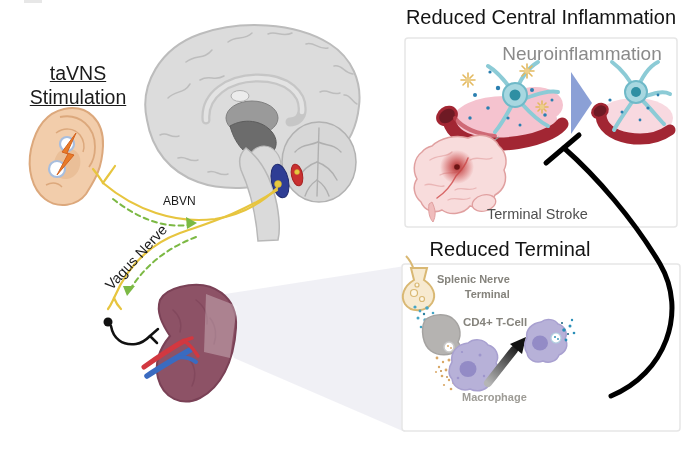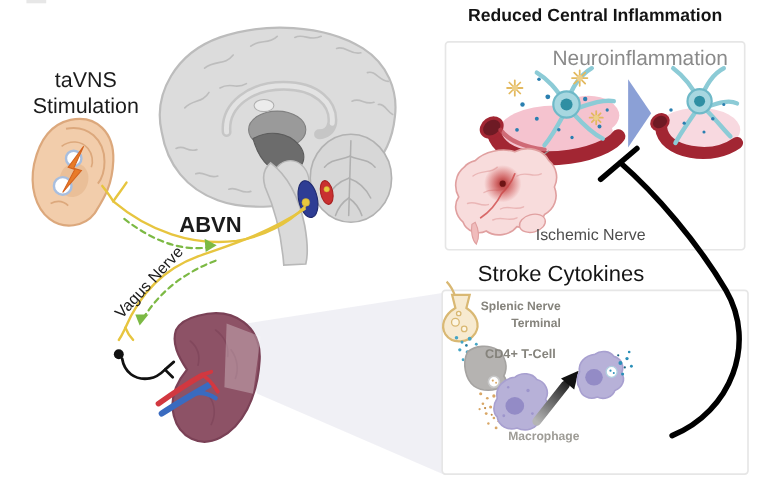--- a/index.html
+++ b/index.html
@@ -4,34 +4,34 @@
 <style>
   html,body { margin:0; padding:0; background:#ffffff; }
   #stage {
     position:relative; width:688px; height:452px; background:#ffffff;
     font-family:"Liberation Sans", sans-serif; overflow:hidden;
   }
   #art { position:absolute; left:0; top:0; }
   .lbl { position:absolute; z-index:5; color:#1b1b1b; }
   .prewrap { white-space:pre-line; }
   .lbl-stim { left:14px; top:61px; width:128px; text-align:center;
-              font-size:19.5px; font-weight:500; line-height:1.25; }
-  .lbl-abvn { left:163px; top:194px; font-size:20px; font-weight:700; }
+              font-size:19.5px; font-weight:500; line-height:1.25;text-decoration:underline; }
+  .lbl-abvn { left:163px; top:194px; font-size:12px; font-weight:400; }
   .lbl-vagus { left:102px; top:282px; font-size:14.5px; font-weight:500;
                transform:rotate(-47deg); transform-origin:0 0; }
   .lbl-title1 { left:405px; top:6px; width:272px; text-align:center;
-                font-size:16px; font-weight:700; color:#141414; }
+                font-size:20px; font-weight:400; color:#141414; }
   .lbl-neuro { left:497px; top:43px; width:170px; text-align:center;
                font-size:19px; color:#8a8a8a; }
   .lbl-stroke { left:487px; top:206px; font-size:14.5px; color:#4e4e4e; }
   .lbl-title2 { left:405px; top:238px; width:210px; text-align:center;
                 font-size:20px; font-weight:500; color:#141414; }
   .lbl-terminal { left:437px; top:272px; font-size:11px; font-weight:700;
                   color:#85837c; line-height:1.35;text-align:right; }
-  .lbl-tcell { left:441px; top:316px; font-size:11.5px; font-weight:700;
+  .lbl-tcell { left:463px; top:316px; font-size:11.5px; font-weight:700;
                color:#85837c; }
   .lbl-macro { left:462px; top:391px; font-size:11px; font-weight:700;
                color:#9e9c96; }
   .lbl-result { left:506px; top:367px; width:124px; text-align:center;
                 font-size:14px; font-weight:700; color:#101010; line-height:1.15; }
   .artifact { position:absolute; left:24px; top:0; width:18px; height:3px;
               background:#d4d4d4; opacity:.55; z-index:4; }
 </style>
 </head>
 <body>
@@ -354,23 +354,23 @@
 Stimulation</div>
 
   <div class="lbl lbl-abvn">ABVN</div>
 
   <div class="lbl lbl-vagus">Vagus Nerve</div>
 
   <div class="lbl lbl-title1">Reduced Central Inflammation</div>
 
   <div class="lbl lbl-neuro">Neuroinflammation</div>
 
-  <div class="lbl lbl-stroke">Ischemic Nerve</div>
-
-  <div class="lbl lbl-title2">Stroke Cytokines</div>
+  <div class="lbl lbl-stroke">Terminal Stroke</div>
+
+  <div class="lbl lbl-title2">Reduced Terminal</div>
 
   <div class="lbl lbl-terminal prewrap">Splenic Nerve
 Terminal</div>
 
   <div class="lbl lbl-tcell">CD4+ T-Cell</div>
 
   <div class="lbl lbl-macro">Macrophage</div>
 
 </div>
 

